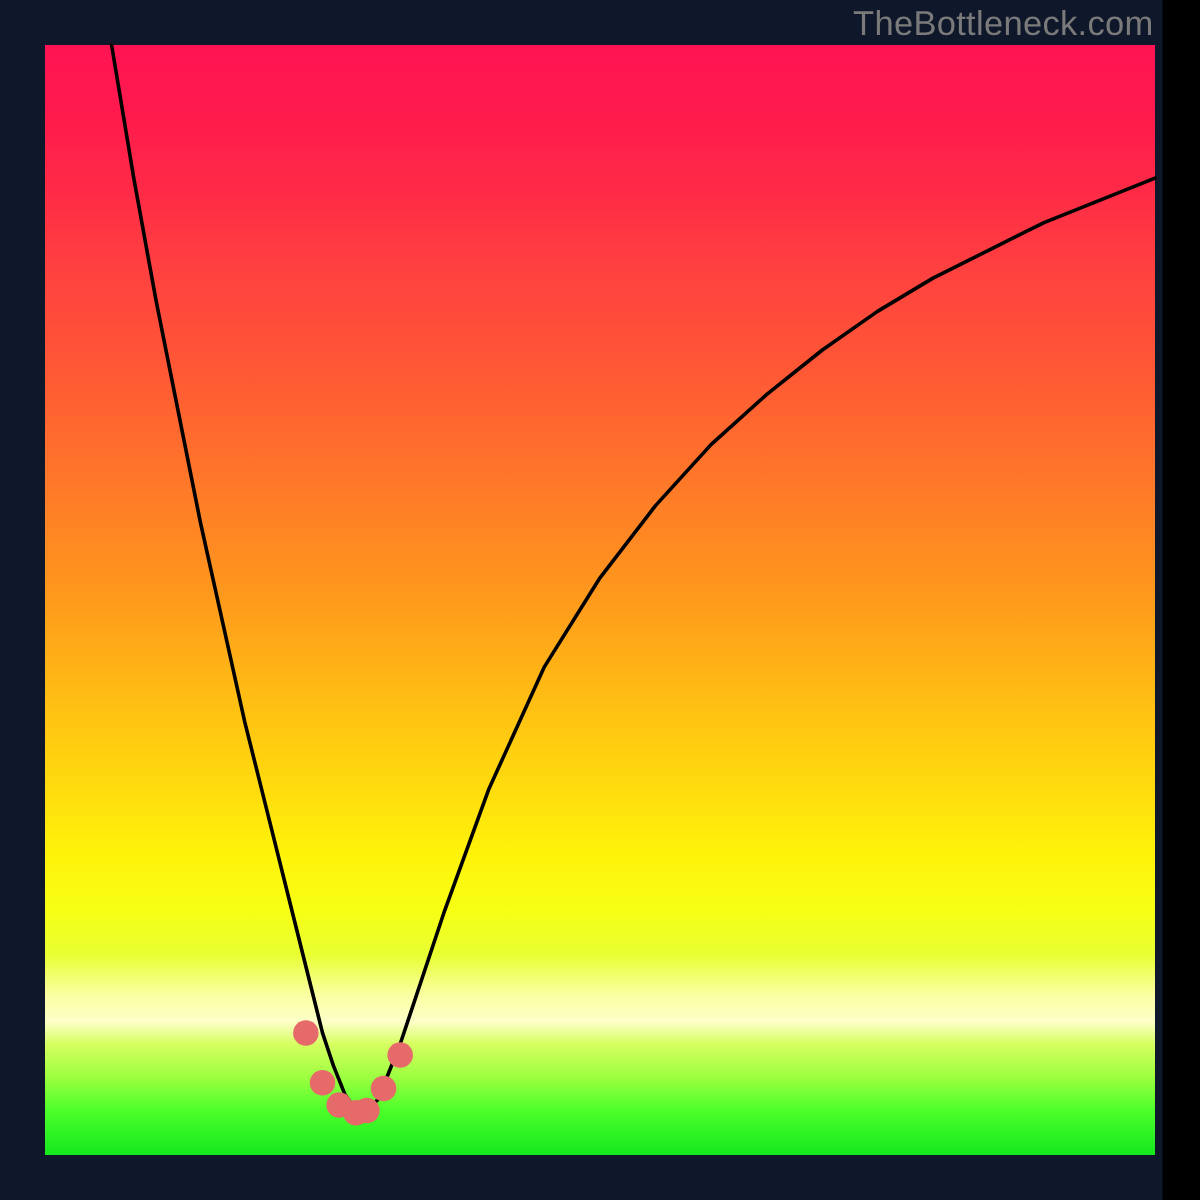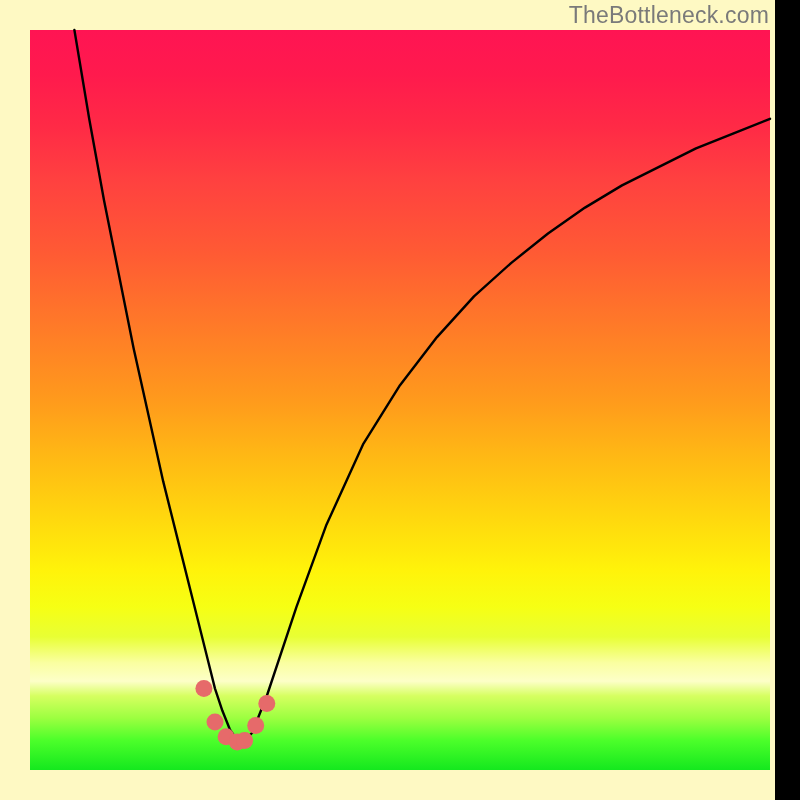--- a/index.html
+++ b/index.html
@@ -10,21 +10,21 @@
     background: #000;
     overflow: hidden;
     font-family: Arial, Helvetica, sans-serif;
   }
   .frame {
     position: absolute;
     left: 0;
     top: 0;
     width: 775px;
     height: 800px;
-    background: #fef9c3;
+    background: #0f172a;
   }
   .plot-area {
     position: absolute;
     left: 30px;
     top: 30px;
     width: 740px;
     height: 740px;
     
     background: linear-gradient(to bottom,
       #ff1453 0%,

